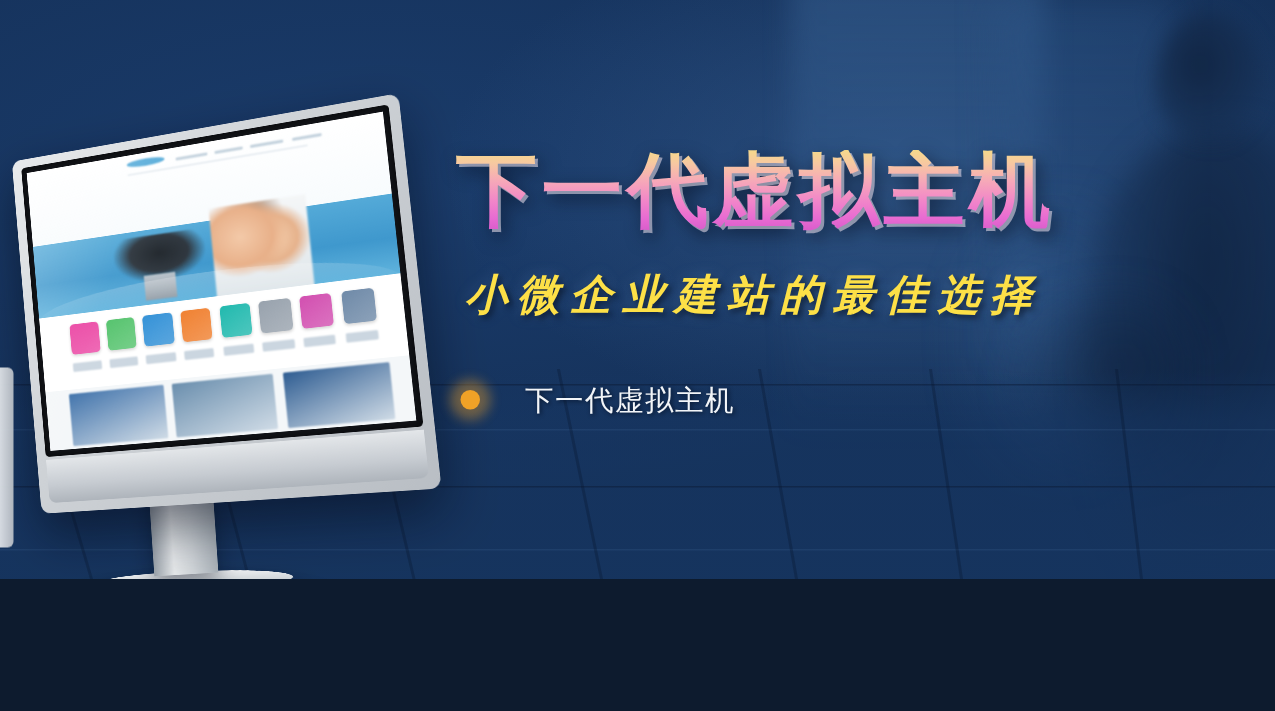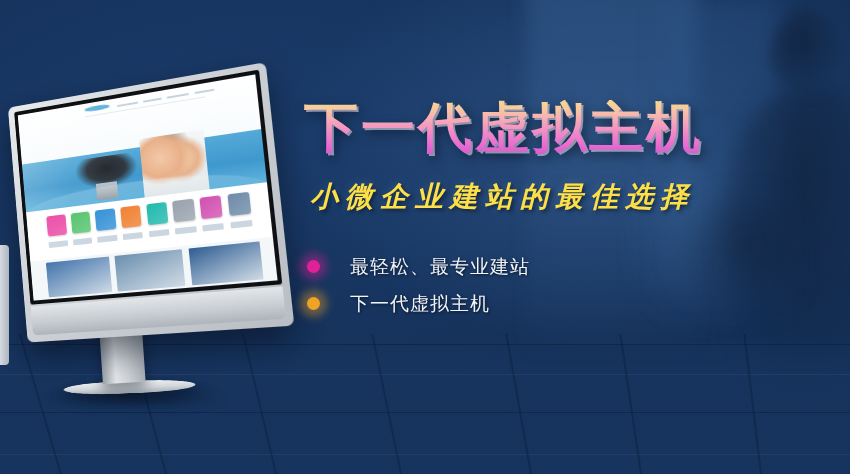--- a/index.html
+++ b/index.html
@@ -3,21 +3,21 @@
 <meta charset="utf-8">
 <style>
   html, body {
     margin: 0;
     padding: 0;
     background: #0d1b2e;
   }
   #stage {
     position: relative;
     width: 850px;
-    height: 474px;
+    height: 386px;
     overflow: hidden;
     font-family: "Liberation Sans", "DejaVu Sans", sans-serif;
     background: #1a3863;
   }
 
   
   .bg-base {
     position: absolute;
     inset: 0;
     background:
@@ -505,22 +505,18 @@
       <div class="monitor-chin"></div>
     </div>
   </div>
   <div class="left-sliver"></div>
 
   <div class="headline">下一代虚拟主机</div>
   <div class="subhead">小微企业建站的最佳选择</div>
 
   <div class="bullets" id="bullets">
       <div class="bullet">
-        <span class="dot" style="background: rgb(224, 33, 154);"></span>
-        <span class="bullet-text">最轻松、最专业建站</span>
-      </div>
-      <div class="bullet">
         <span class="dot" style="background: rgb(240, 162, 39);"></span>
         <span class="bullet-text">下一代虚拟主机</span>
       </div>
     </div>
 
 </div>
 
 </body></html>

